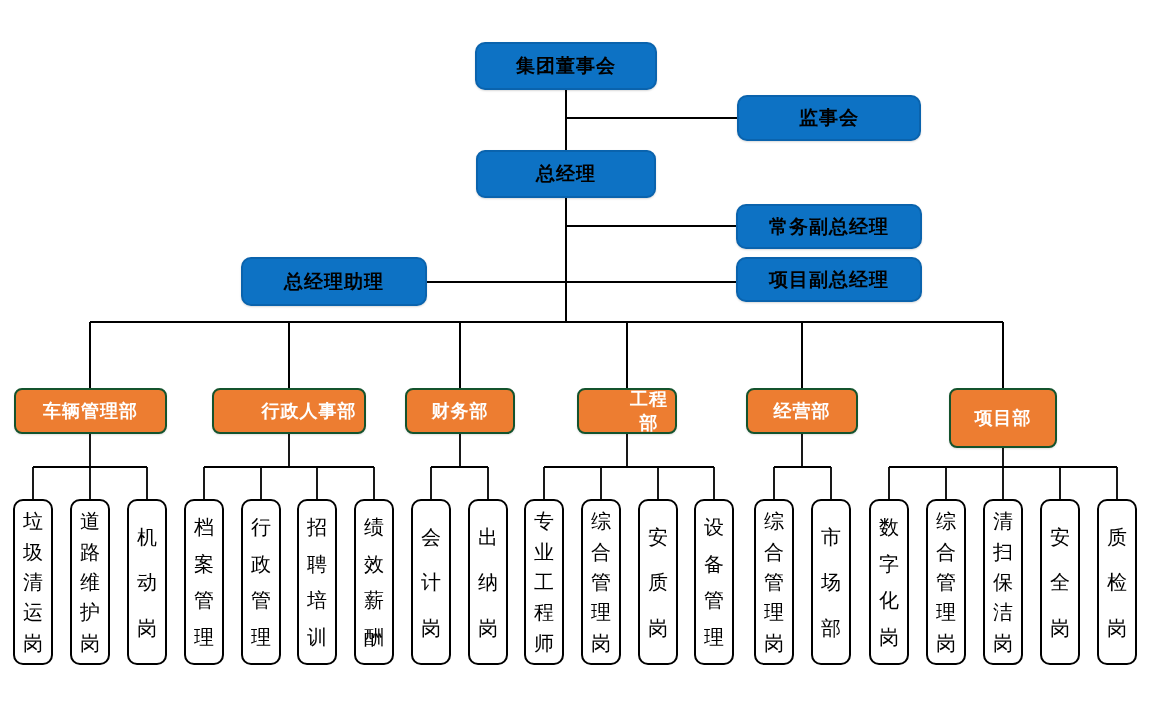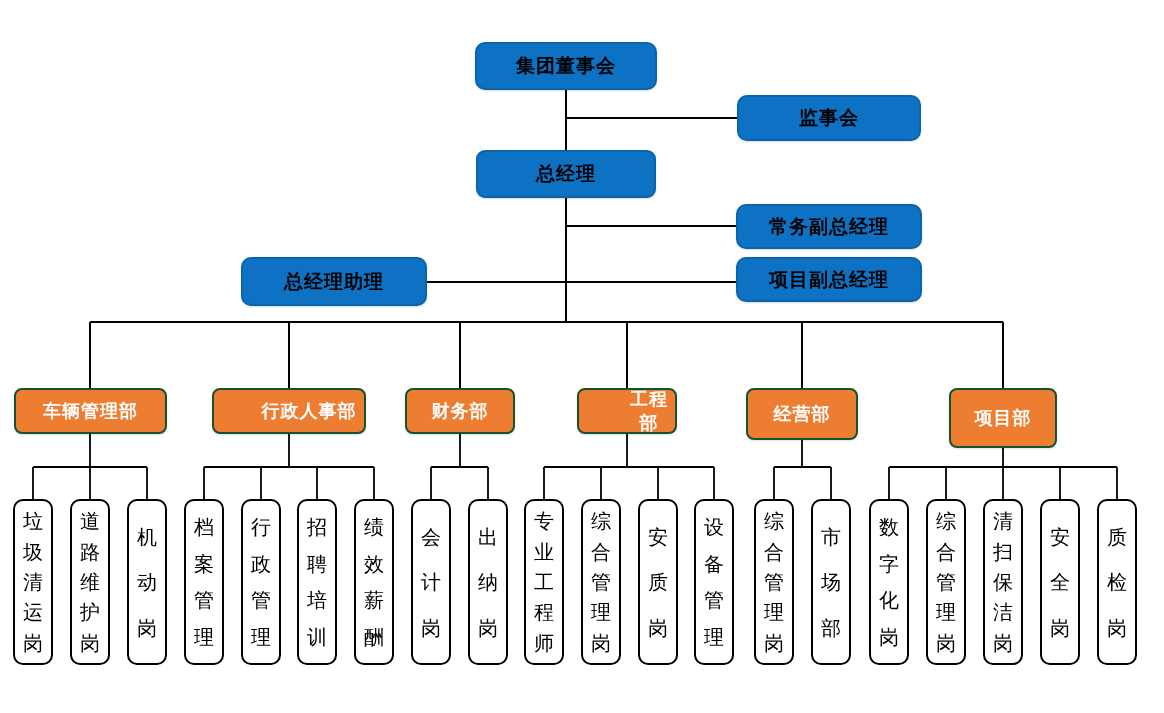--- a/index.html
+++ b/index.html
@@ -54,21 +54,21 @@
   <div class="node blue" style="left:736px;top:257px;width:186px;height:45px;">项目副总经理</div>
 
   <div class="node orange" style="left:14px;top:388px;width:153px;height:46px;">车辆管理部</div>
 
   <div class="node orange" style="left:212px;top:388px;width:154px;height:46px;padding-left:40px;">行政人事部</div>
 
   <div class="node orange" style="left:405px;top:388px;width:110px;height:46px;">财务部</div>
 
   <div class="node orange" style="left:577px;top:388px;width:100px;height:46px;padding-left:44px;">工程部</div>
 
-  <div class="node orange" style="left:746px;top:388px;width:112px;height:52px;">经营部</div>
+  <div class="node orange" style="left:746px;top:388px;width:112px;height:46px;">经营部</div>
 
   <div class="node orange" style="left:949px;top:388px;width:108px;height:60px;">项目部</div>
 
   <div class="node leaf" style="left:13px;top:499px;width:40px;height:166px;">
     <div class="vtext">
         <span>垃</span>
         <span>圾</span>
         <span>清</span>
         <span>运</span>
         <span>岗</span>

